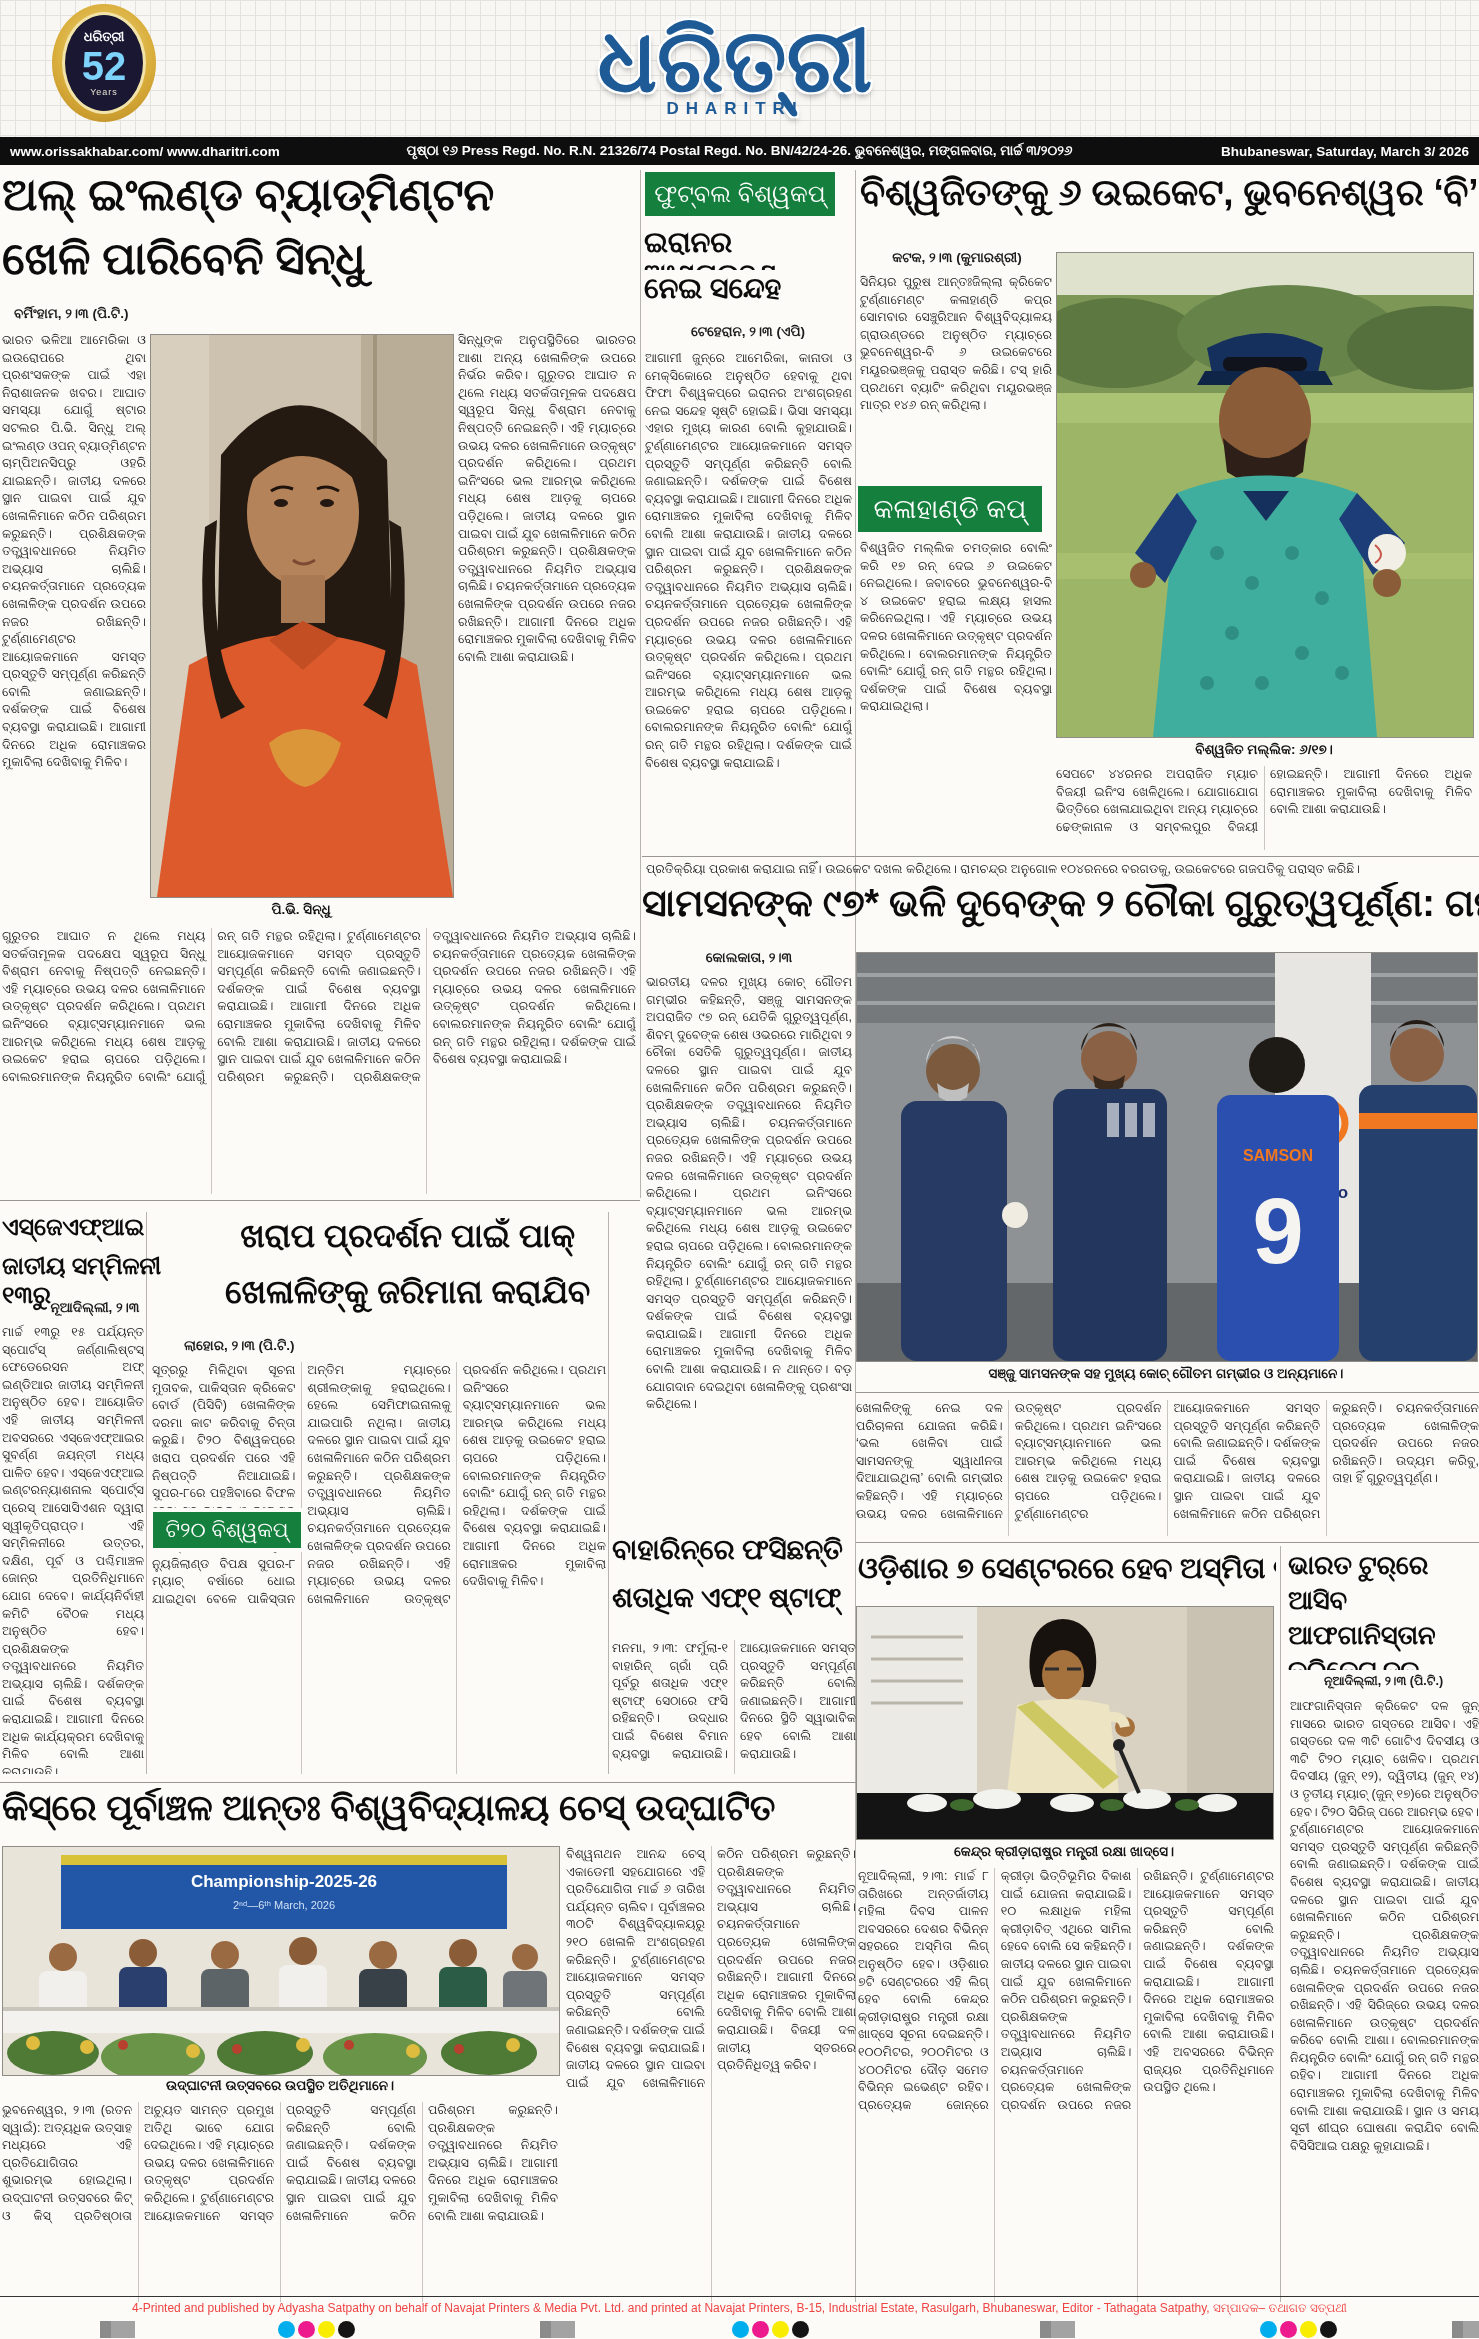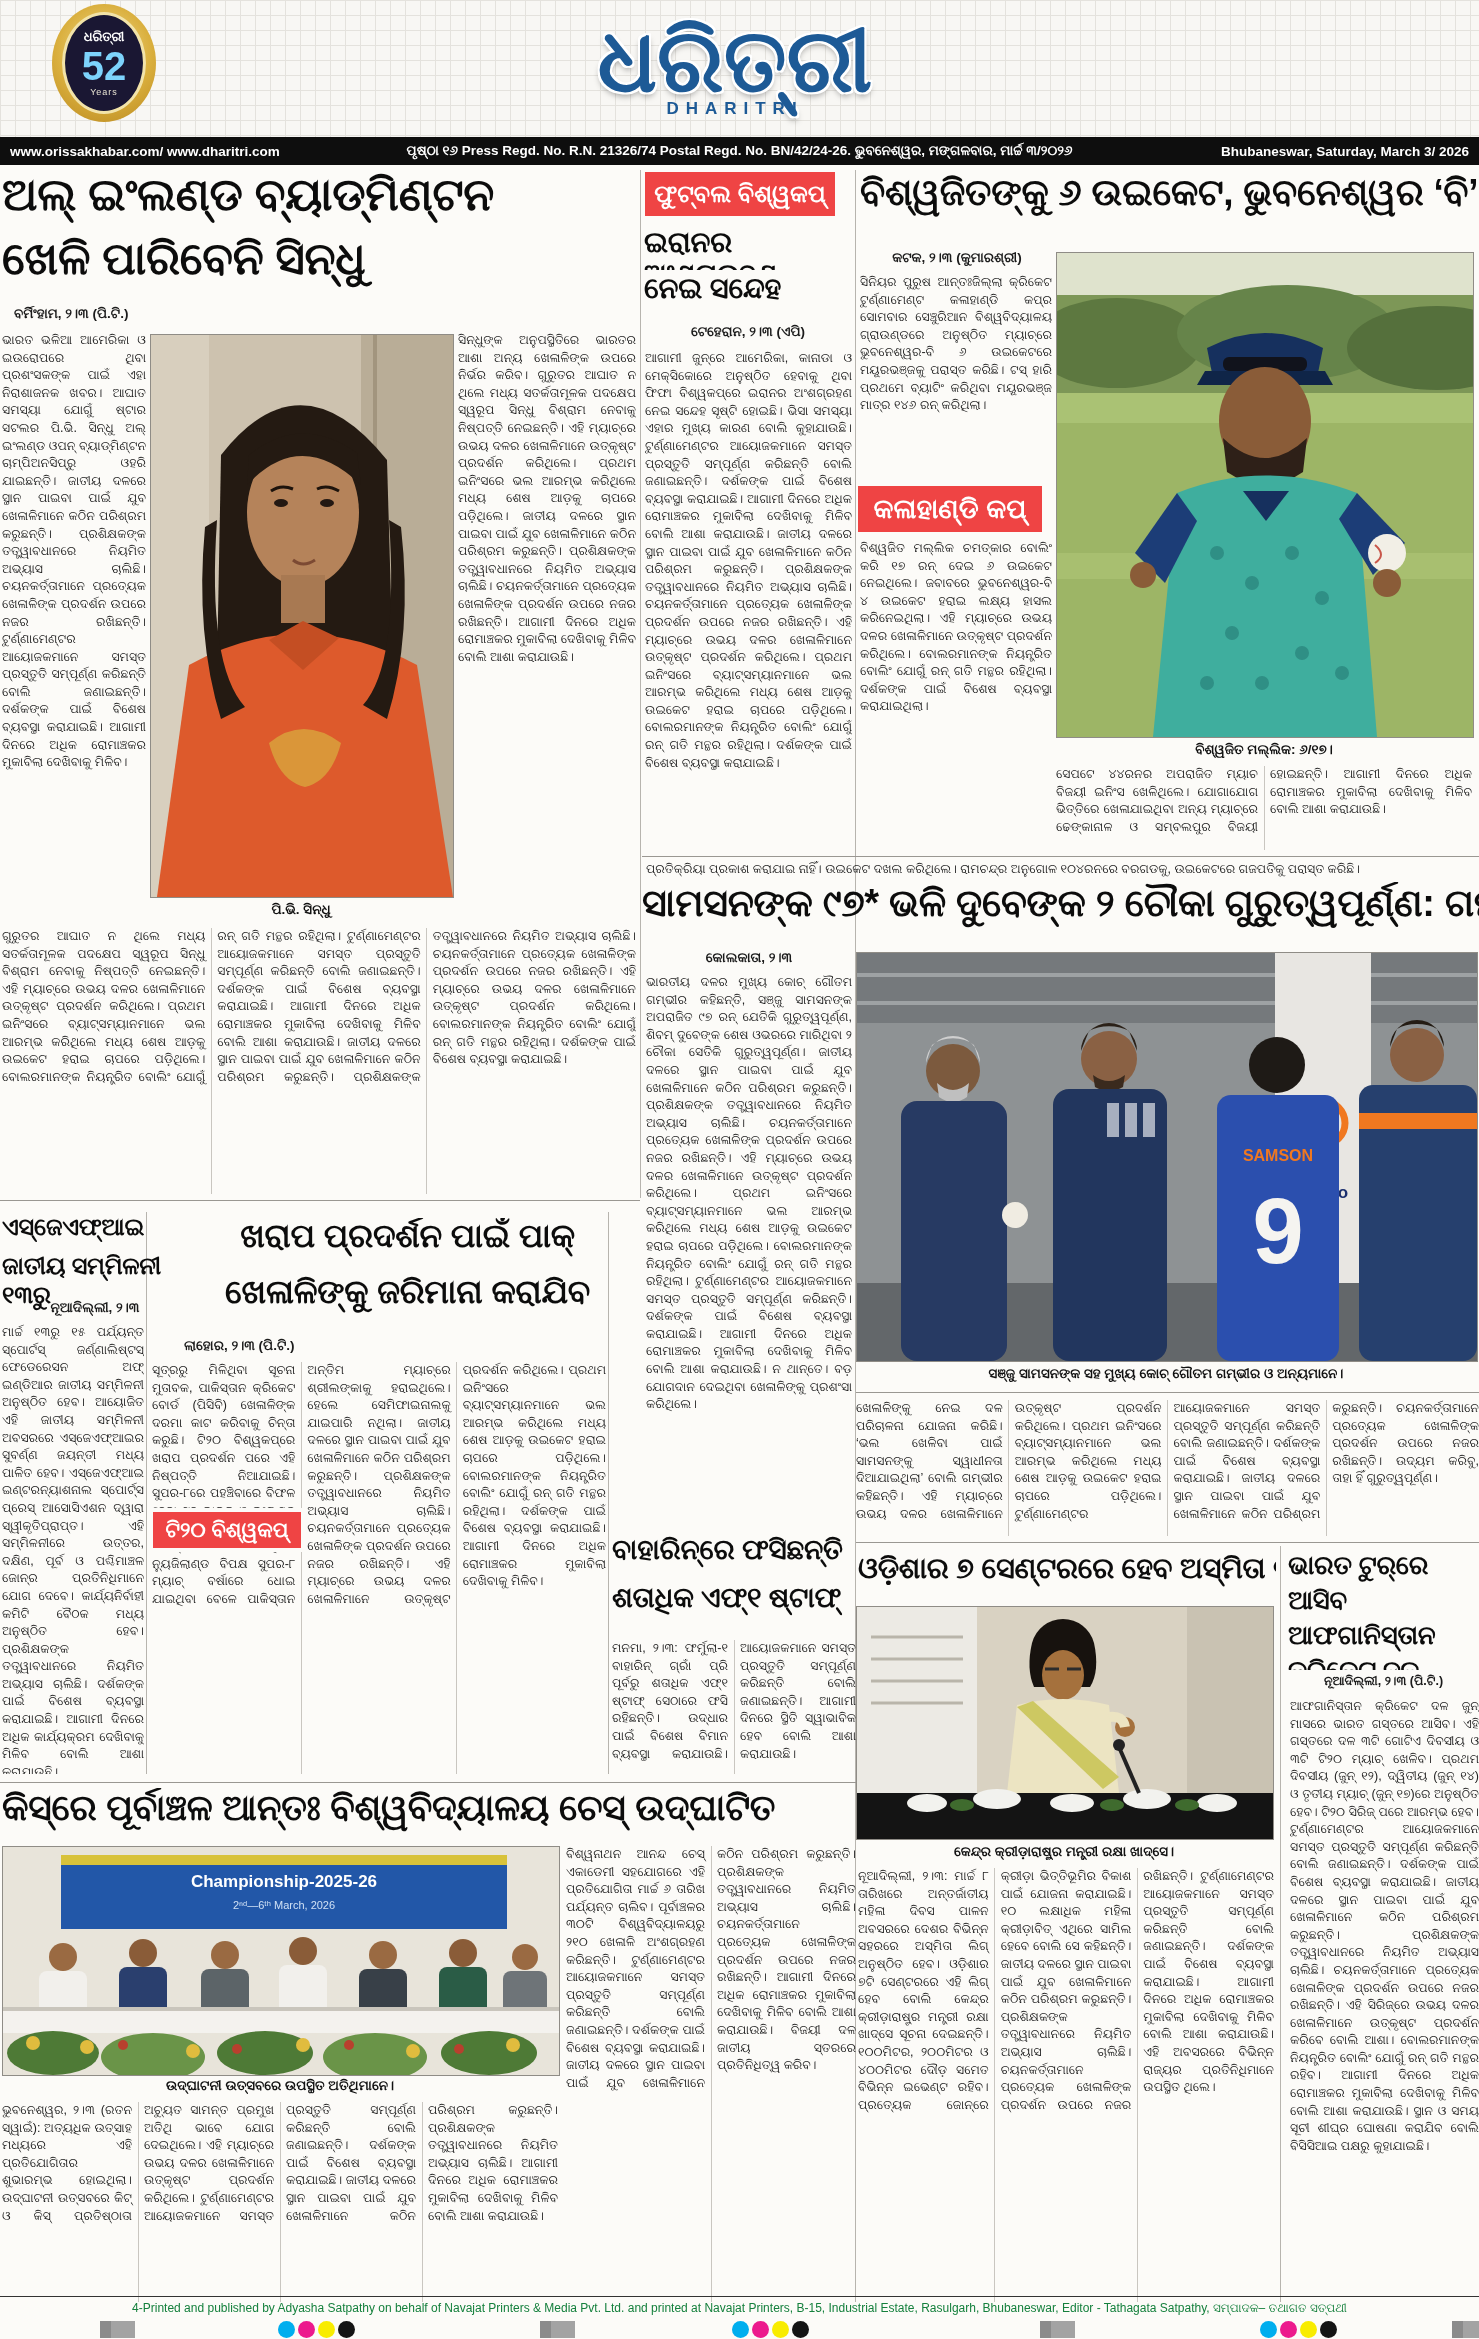--- a/index.html
+++ b/index.html
@@ -31,31 +31,31 @@
   #infobar .c{position:absolute;left:50%;transform:translateX(-50%);white-space:nowrap;}
   #infobar .r{position:absolute;right:10px;}
   
   .hl{font-weight:bold;color:#0c0c0c;line-height:1.12;letter-spacing:-.3px;overflow:hidden;}
   .dl{font-weight:bold;font-size:13.5px;text-align:center;overflow:hidden;white-space:nowrap;}
   .dl span{border-bottom:1.5px solid #333;padding-bottom:2px;}
   .bt{font-size:12.5px;line-height:17.6px;text-align:justify;color:#222;overflow:hidden;word-break:break-word;}
   .cols2{column-count:2;column-gap:12px;column-rule:1px solid #c9c6c0;}
   .cols3{column-count:3;column-gap:12px;column-rule:1px solid #c9c6c0;}
   .cols4{column-count:4;column-gap:12px;column-rule:1px solid #c9c6c0;}
-  .badge{background:#ef4444;color:#fff;font-weight:bold;display:flex;align-items:center;justify-content:center;
+  .badge{background:#15803d;color:#fff;font-weight:normal;display:flex;align-items:center;justify-content:center;
     white-space:nowrap;overflow:hidden;}
   .badgewrap{background:#fcfbf8;padding:4px 3px;}
   .cap{font-size:13.5px;font-weight:bold;text-align:center;color:#111;white-space:nowrap;overflow:hidden;}
   .photo{border:1px solid #8f8c86;background:#ddd;overflow:hidden;}
   .photo svg{display:block;width:100%;height:100%;}
   .vr{background:#b7b4ae;width:1px;}
   .hr{background:#9a9792;height:1px;}
   .strip{white-space:nowrap;overflow:hidden;}
   
-  #footline{font-size:12px;text-align:center;color:#15803d;white-space:nowrap;overflow:hidden;}
+  #footline{font-size:12px;text-align:center;color:#ef4444;white-space:nowrap;overflow:hidden;}
   .regsq{width:24px;height:17px;background:#a3a3a3;border-left:11px solid #8b8b8b;}
   .dots{display:flex;gap:3px;}
   .dot{width:17px;height:17px;border-radius:50%;}
   .dc{background:#00aeee;} .dm{background:#ec1a8d;} .dy{background:#f8ec00;} .dk{background:#141414;}
 </style>
 </head>
 <body>
 
 <div id="page">
 

